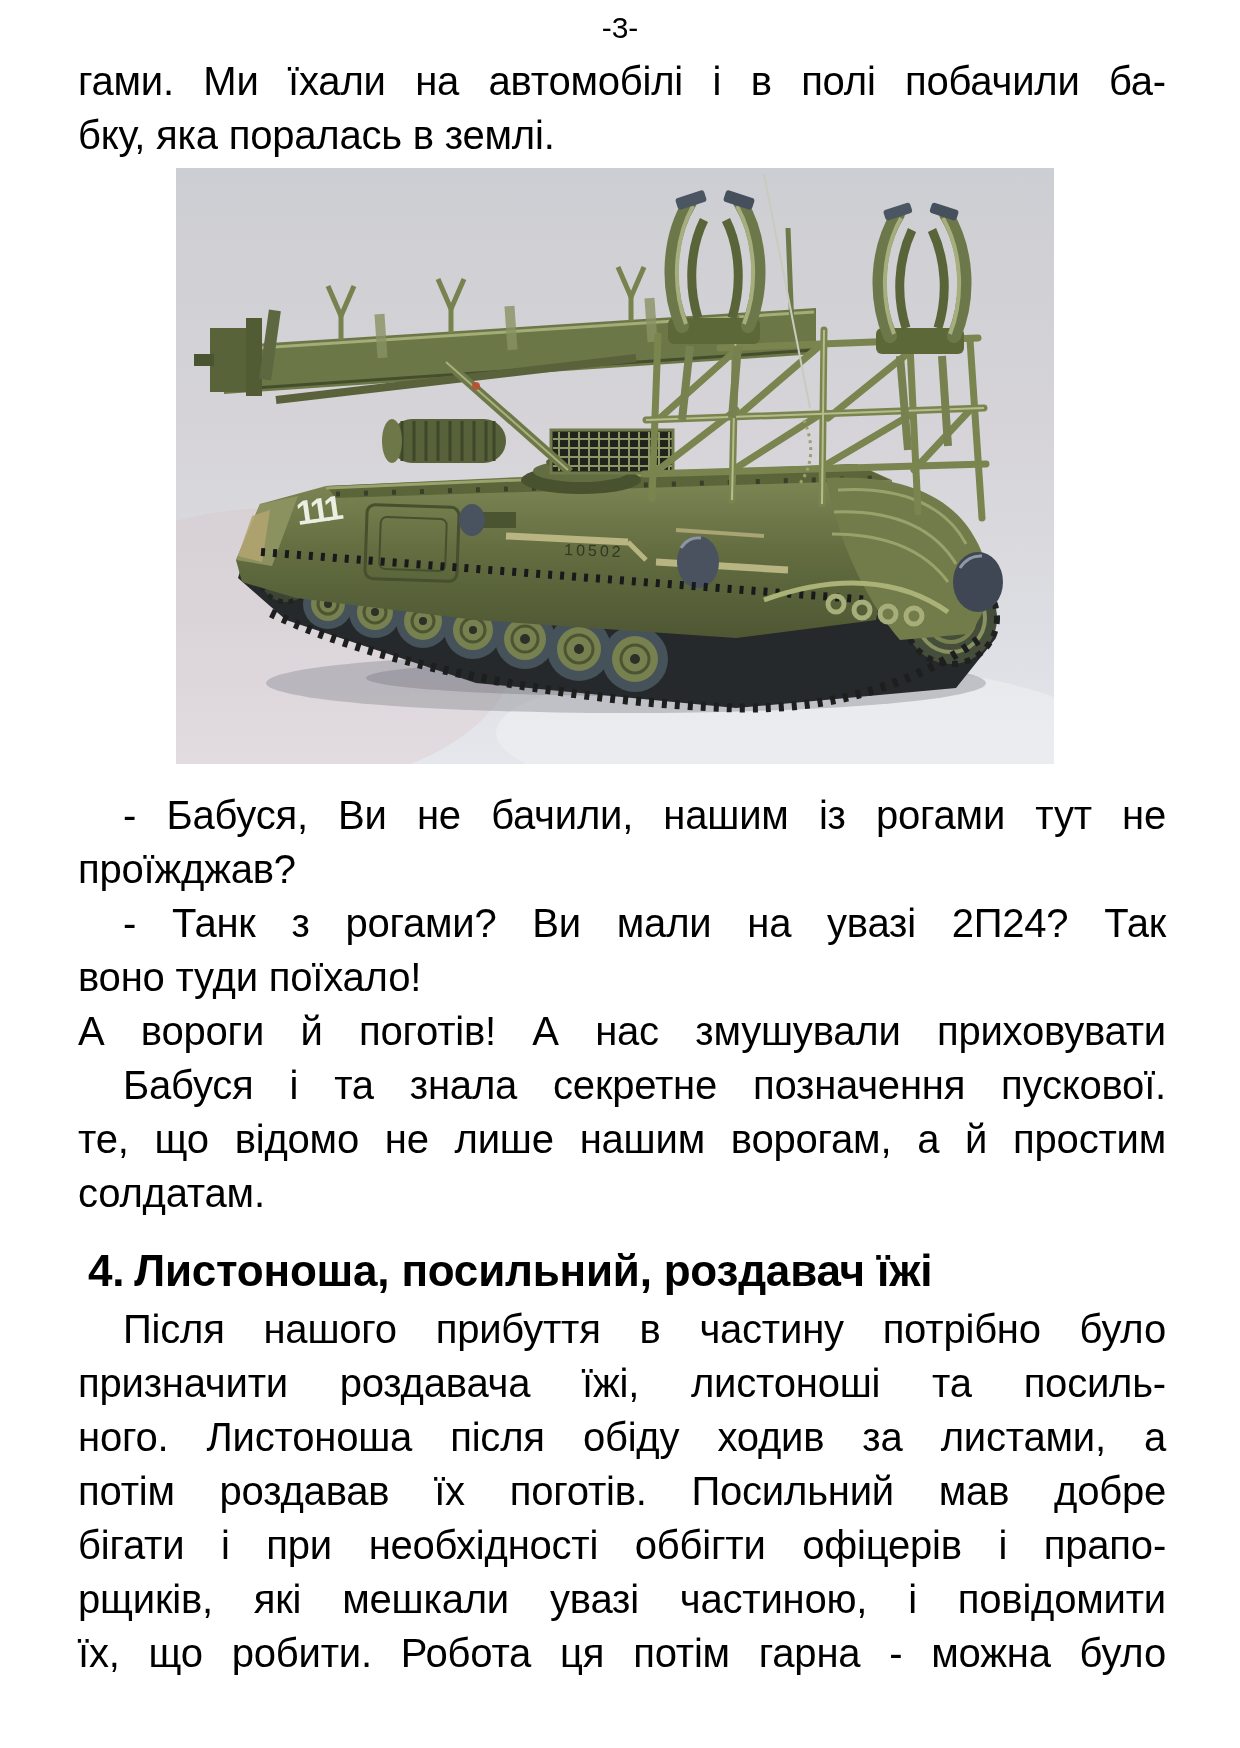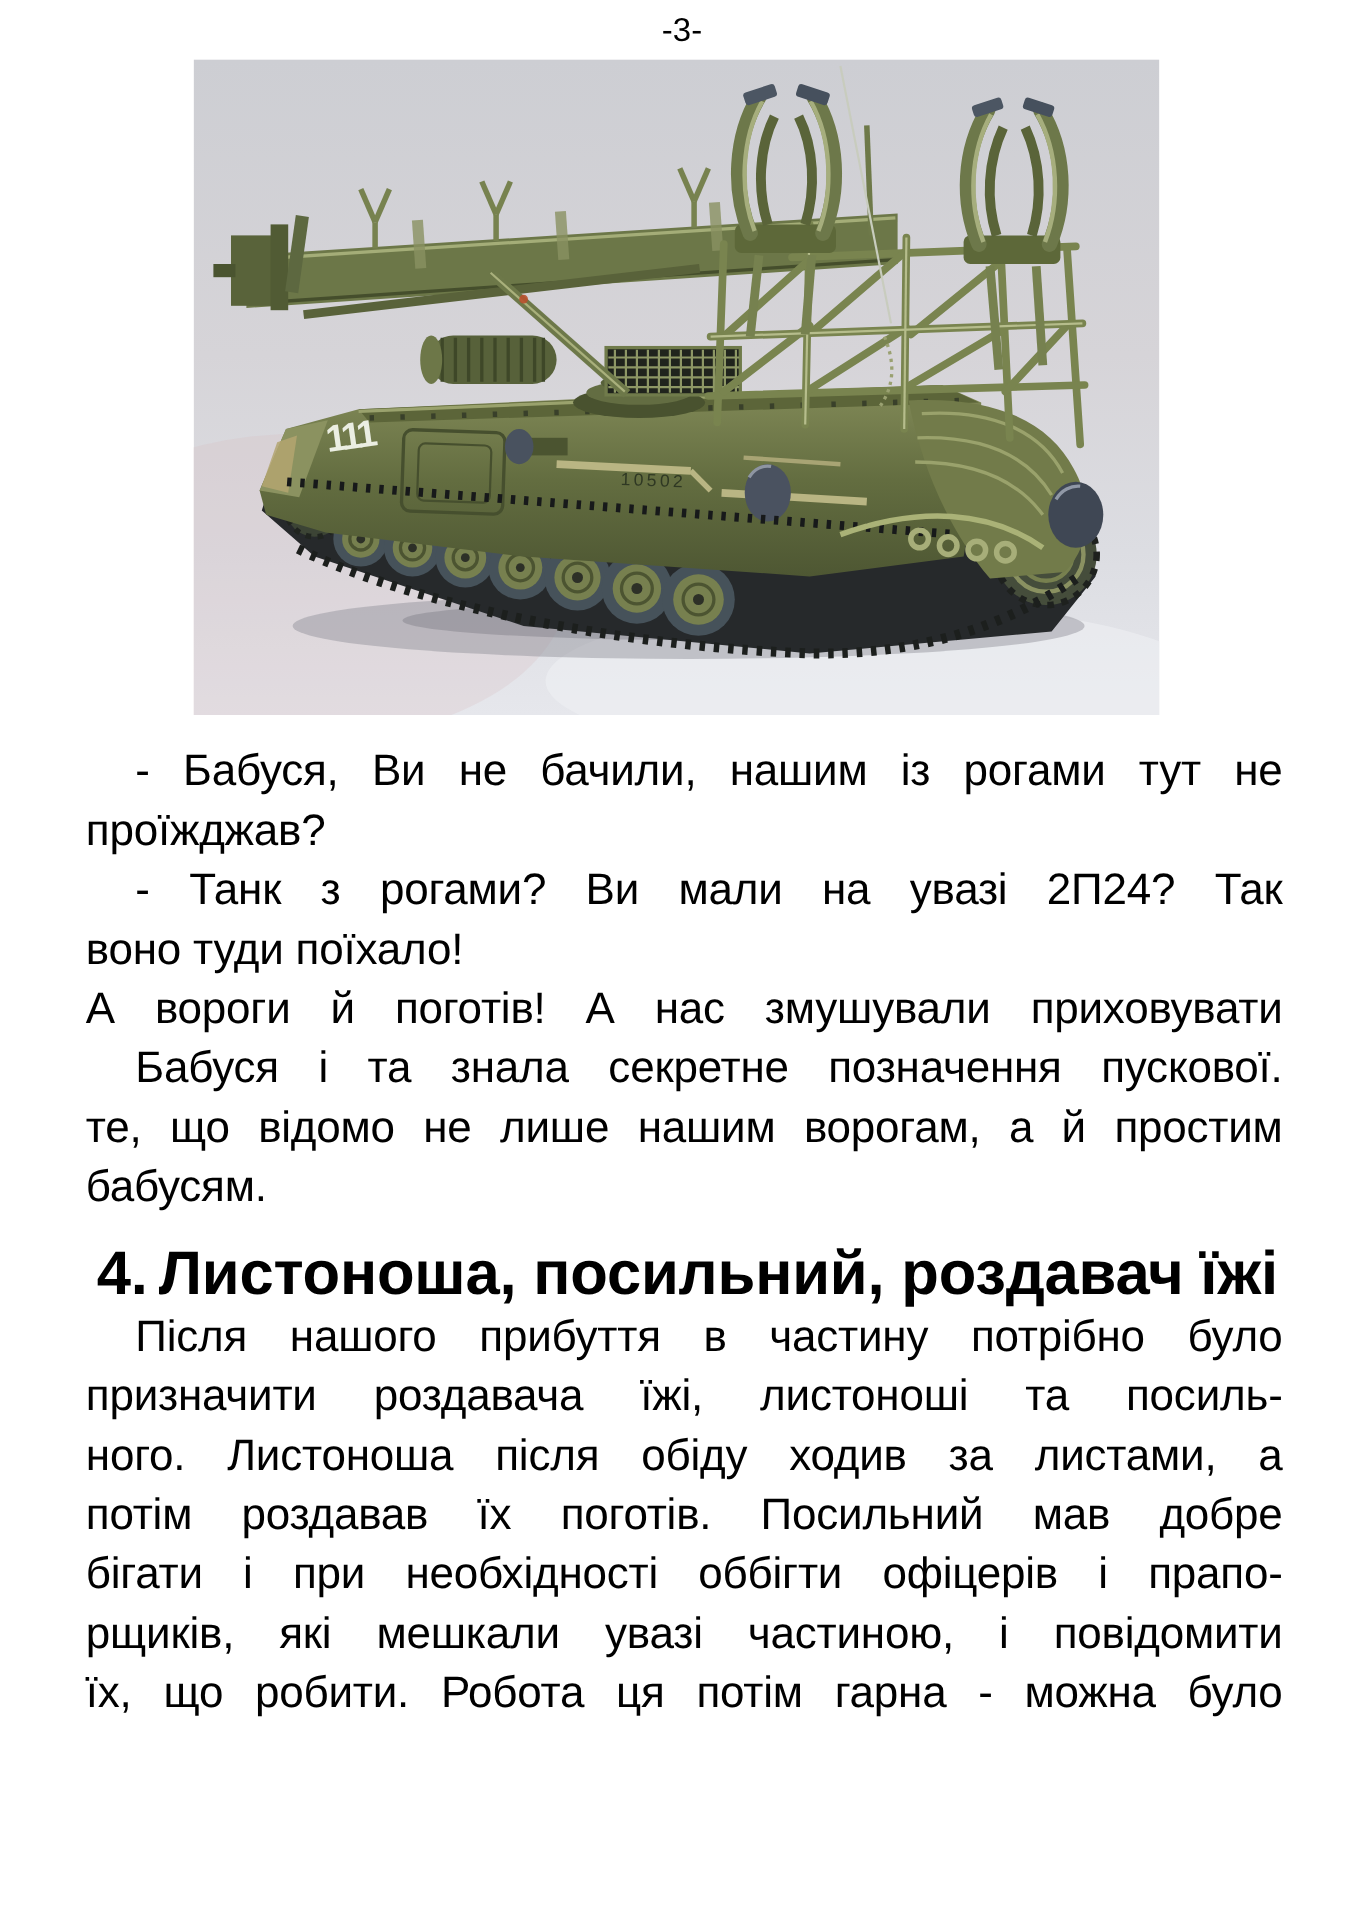--- a/index.html
+++ b/index.html
@@ -29,39 +29,43 @@
   .line.j{text-align-last:justify;}
   .line.ind{text-indent:45px;}
   figure.photo{
     margin:6px 0 24px 98px;
     width:878px;height:596px;
     padding:0;
   }
   figure.photo svg{display:block;width:878px;height:596px;}
   .heading{
     margin:20px 0 0 10px;
-    font-size:56px;
+    font-size:44px;
     line-height:62px;
     font-weight:bold;
     letter-spacing:-0.2px;
   }
   .heading .h-num{margin-right:10px;}
   svg text{font-family:"Liberation Sans","DejaVu Sans",sans-serif;}
   .mark-white{font-weight:bold;fill:#ebeee2;}
   .mark-serial{fill:#2f3823;letter-spacing:3px;}
 </style>
 </head>
 <body>
 
 <div class="page">
 
   <div class="pnum">-3-</div>
 
   <div class="text">
 
+    <p class="para">
+      <span class="line j">гами. Ми їхали на автомобілі і в полі побачили ба-</span>
+      <span class="line">бку, яка поралась в землі.</span>
+    </p>
 
     <figure class="photo">
       <svg viewBox="0 0 878 596" xmlns="http://www.w3.org/2000/svg">
         <defs>
           <linearGradient id="bg" x1="0" y1="0" x2="0" y2="1">
             <stop offset="0" stop-color="#cdced3"></stop>
             <stop offset="0.45" stop-color="#d6d4d8"></stop>
             <stop offset="0.75" stop-color="#dcdde2"></stop>
             <stop offset="1" stop-color="#e6e7ec"></stop>
           </linearGradient>
@@ -286,21 +290,21 @@
 
     <p class="para">
       <span class="line j ind">- Танк з рогами? Ви мали на увазі 2П24? Так</span>
       <span class="line">воно туди поїхало!</span>
     </p>
 
     <p class="para">
       <span class="line j">А вороги й поготів! А нас змушували приховувати</span>
       <span class="line j ind">Бабуся і та знала секретне позначення пускової.</span>
       <span class="line j">те, що відомо не лише нашим ворогам, а й простим</span>
-      <span class="line">бабусям.</span>
+      <span class="line">солдатам.</span>
     </p>
 
     <h2 class="heading">
       <span class="h-num">4.</span><span class="h-text">Листоноша, посильний, роздавач їжі</span>
     </h2>
 
     <p class="para">
       <span class="line j ind">Після нашого прибуття в частину потрібно було</span>
       <span class="line j">призначити роздавача їжі, листоноші та посиль-</span>
       <span class="line j">ного. Листоноша після обіду ходив за листами, а</span>

